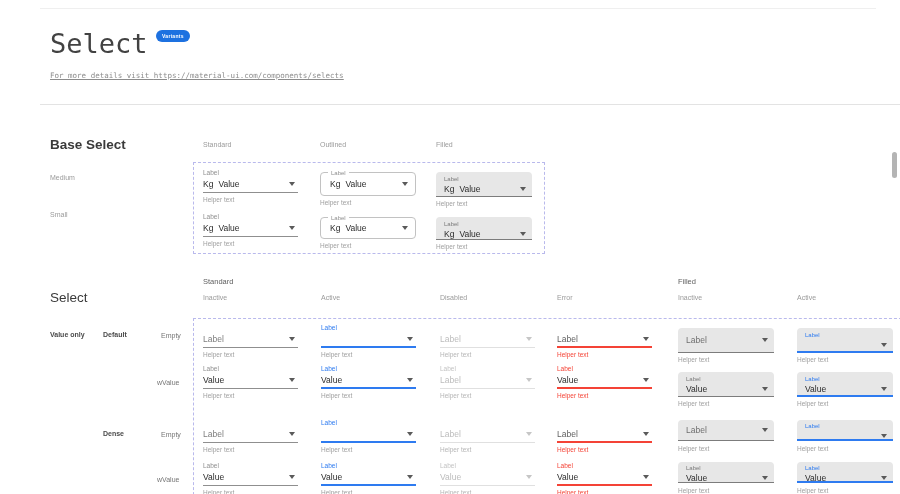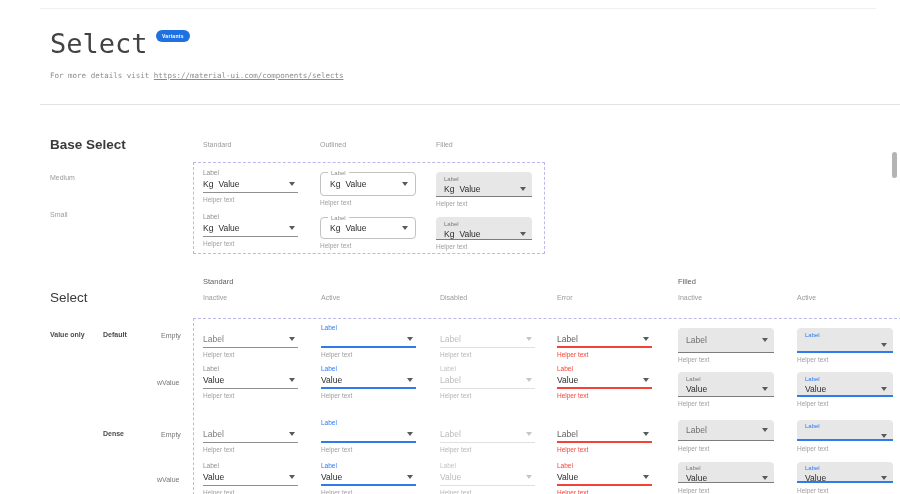--- a/index.html
+++ b/index.html
@@ -4,21 +4,21 @@
 <style>
   html,body{margin:0;padding:0;}
   body{width:900px;height:494px;background:#fff;font-family:"Liberation Sans",sans-serif;}
   .page{position:relative;width:900px;height:494px;overflow:hidden;background:#fff;}
 
   
   .toprule{position:absolute;left:40px;top:8px;width:836px;height:1px;background:#efefef;}
   .title{position:absolute;left:50px;top:28px;margin:0;font:400 27px "DejaVu Sans Mono",monospace;color:#424242;}
   .badge{position:absolute;left:156px;top:30px;background:var(--badge_bg);color:#fff;
          font:700 5px "Liberation Sans",sans-serif;padding:3px 6px;border-radius:6px;letter-spacing:.3px;}
-  .subtitle{position:absolute;left:50px;top:71px;font:400 7.5px "DejaVu Sans Mono",monospace;color:#8c8c8c;}
+  .subtitle{position:absolute;left:50px;top:71px;font:400 7.5px "DejaVu Sans Mono",monospace;color:#8c8c8c;text-decoration:underline;}
   .subtitle .link{text-decoration:underline;cursor:pointer;}
   .divider{position:absolute;left:40px;top:104px;width:860px;height:1px;background:#e3e3e3;}
   .scrollthumb{position:absolute;left:892px;top:152px;width:5px;height:26px;background:#b4b4b4;border-radius:3px;}
 
   
   .h2{position:absolute;margin:0;font:400 13.5px "Liberation Sans",sans-serif;color:#3a3a3a;}
   .colh{position:absolute;font-size:7px;color:#9a9a9a;}
   .colh2{position:absolute;font-size:7.5px;color:#616161;}
   .rowlab{position:absolute;font-size:7px;color:#9a9a9a;}
   .rowb{position:absolute;font-size:7px;font-weight:700;color:#4a4a4a;}

